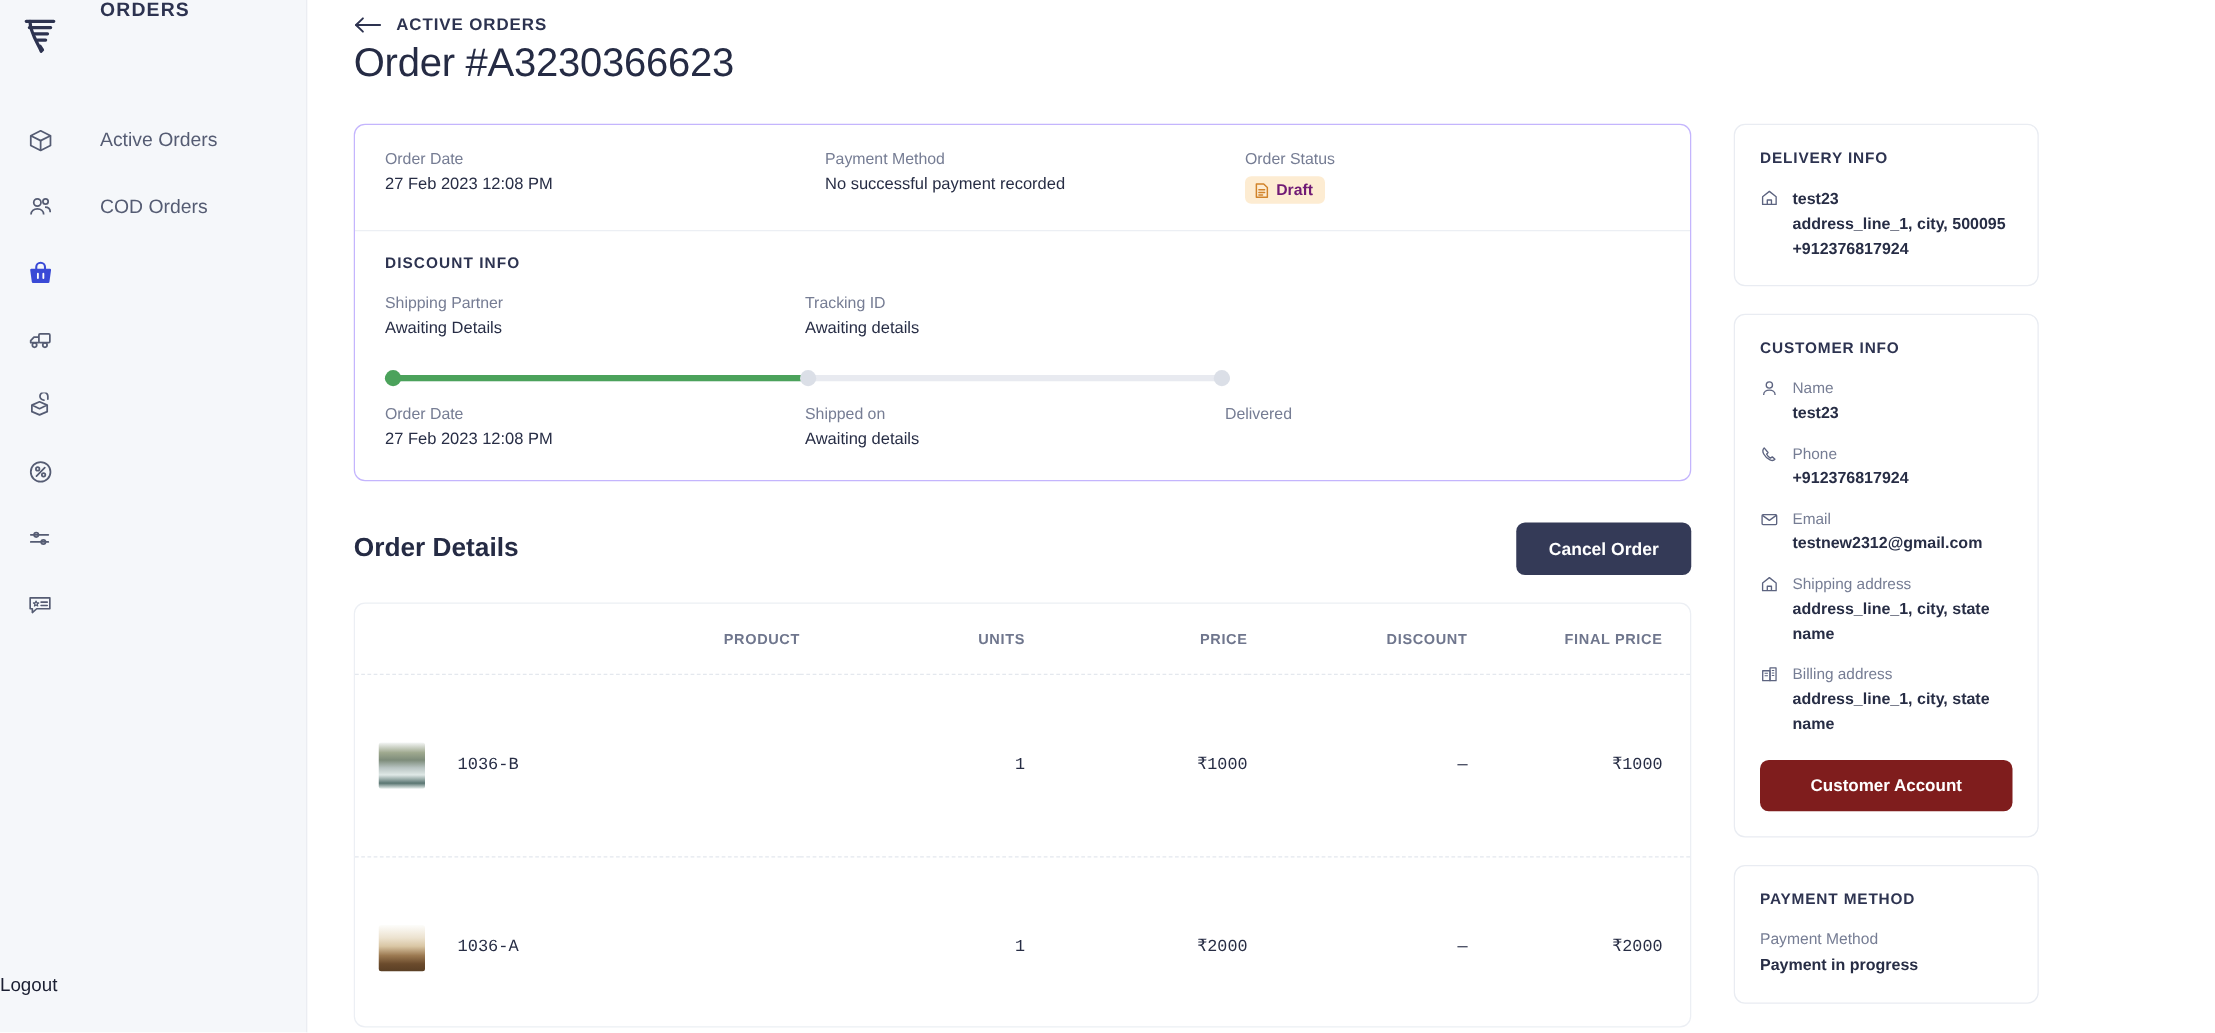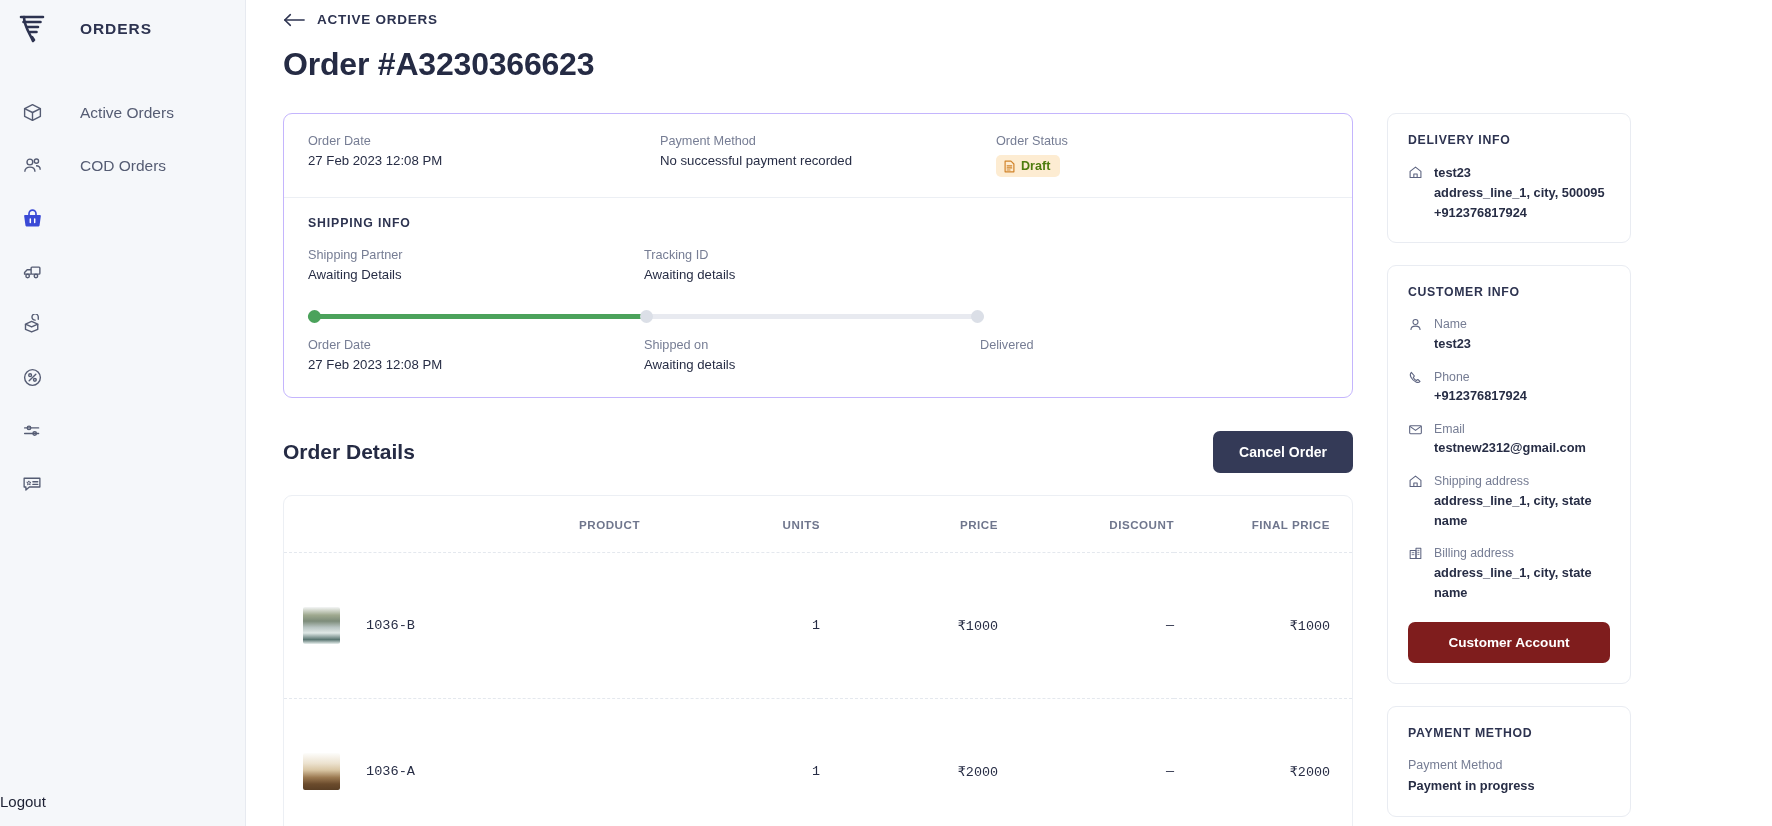--- a/index.html
+++ b/index.html
@@ -18,56 +18,56 @@
   
   .sidebar {
     width: 246px;
     height: 826px;
     background: #f5f7fa;
     border-right: 1px solid #e7eaf0;
     position: relative;
     flex: 0 0 246px;
   }
   .brand-row {
-    display: flex; align-items: center;
+    display: flex; 
     height: 58px; padding-left: 10px;
   }
   .logo-mark { width: 44px; display: flex; justify-content: center; align-items: center; }
   .brand-title {
     font-size: 15.5px; font-weight: 700; letter-spacing: 0.06em;
     color: #2d3350; margin-left: 26px;
   }
   .nav { margin-top: 28px; }
   .nav-item {
     display: flex; align-items: center;
     height: 53px; cursor: pointer; padding-left: 10px;
   }
   .nav-icon { width: 44px; display: flex; justify-content: center; align-items: center; }
   .nav-label {
     font-size: 15.5px; color: #555c73; margin-left: 26px; white-space: nowrap;
   }
   .logout {
-    position: absolute; left: 0; bottom: 16px;
+    position: absolute; left: 0; bottom: 29px;
     font-size: 15px; color: #1b1f32; padding-left: 0px; cursor: pointer;
   }
 
   
   .main {
     flex: 1 1 auto; height: 826px; overflow: hidden;
     padding: 0 0 0 0; position: relative; background:#fff;
   }
   .topbar { display: flex; align-items: center; padding: 12px 0 0 37px; }
   .back-arrow { margin-right: 12px; display: flex; align-items: center; cursor: pointer; }
   .crumb {
     font-size: 13.5px; font-weight: 700; letter-spacing: 0.055em;
     color: #2d3350; cursor: pointer;
   }
   .page-title {
-    font-size: 32px; font-weight: 700; color: #252b44;
-    margin: 19px 0 0 37px; letter-spacing: -0.2px;
+    font-size: 32px; font-weight: 400; color: #252b44;
+    margin: 5px 0 0 37px; letter-spacing: -0.2px;
   }
 
   .content-wrap { display: flex; padding: 0 30px 0 0; }
   .col-left { width: 1070px; margin-left: 37px; flex: 0 0 1070px; }
   .col-right { width: 244px; margin-left: 34px; flex: 0 0 244px; }
 
   
   .summary-card {
     margin-top: 30px;
     background: #fff;
@@ -79,21 +79,21 @@
   .divider-h { height: 1px; background: #eceff4; }
   .sum-cell { }
   .sum-cell.c1 { width: 352px; }
   .sum-cell.c2 { width: 336px; }
   .sum-cell.c3 { width: 300px; }
   .field-label { font-size: 12.7px; color: #767d94; line-height: 1.5; }
   .field-value { font-size: 13.2px; color: #272d45; line-height: 1.55; }
 
   .badge {
     display: inline-flex; align-items: center; gap: 6px;
-    background: #fdecd2; color: #4d7c0f;
+    background: #fdecd2; color: #701a75;
     border-radius: 5px; padding: 4px 10px 4px 8px;
     font-size: 12.6px; font-weight: 600; margin-top: 4px;
   }
 
   .shipping-sec { padding: 18px 24px 22px 24px; }
   .sec-title {
     font-size: 12.3px; font-weight: 700; letter-spacing: 0.07em;
     color: #2d3350; margin-bottom: 16px;
   }
   .ship-row { display: flex; }
@@ -349,21 +349,21 @@
                   </svg>
                 </span>
                 <span>Draft</span>
               </span>
             </div>
           </div>
 
           <div class="divider-h"></div>
 
           <div class="shipping-sec">
-            <div class="sec-title">SHIPPING INFO</div>
+            <div class="sec-title">DISCOUNT INFO</div>
 
             <div class="ship-row">
               <div class="sum-cell c1">
                 <div class="field-label">Shipping Partner</div>
                 <div class="field-value">Awaiting Details</div>
               </div>
               <div class="sum-cell c2">
                 <div class="field-label">Tracking ID</div>
                 <div class="field-value">Awaiting details</div>
               </div>

